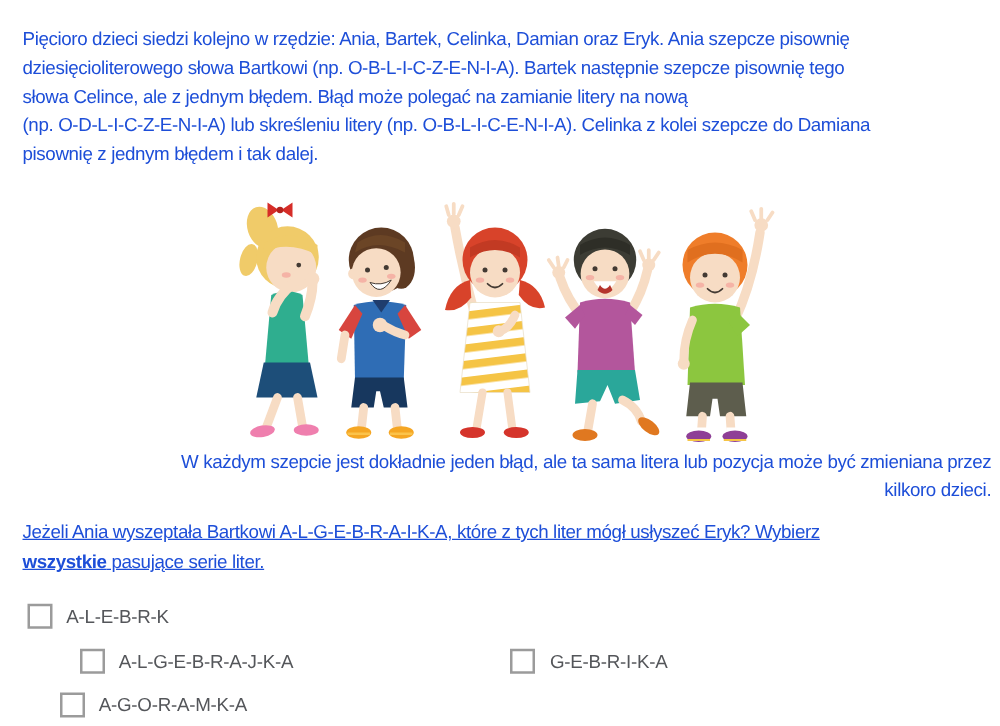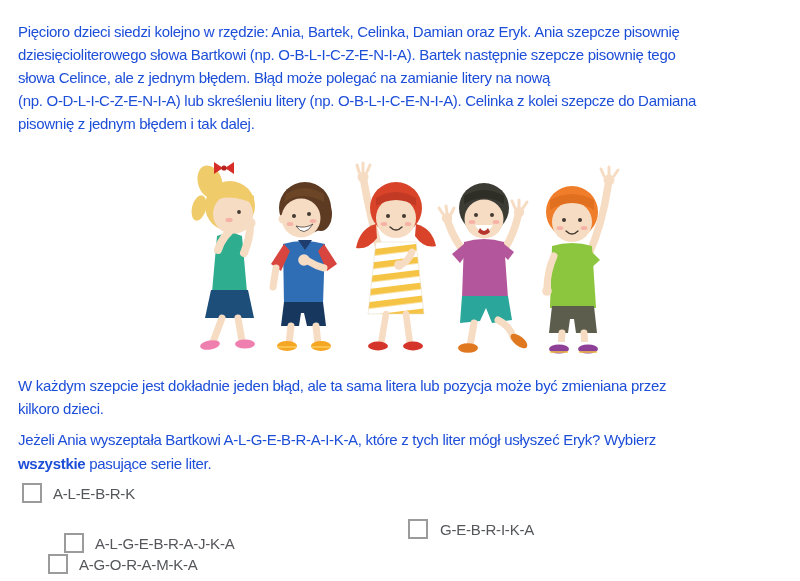--- a/index.html
+++ b/index.html
@@ -191,32 +191,32 @@
         <path d="M412 177 L413 191" stroke="#f7dcc4" stroke-width="7" stroke-linecap="round" fill="none"></path>
         <rect x="385" y="186" width="8" height="4" fill="#ffffff"></rect>
         <rect x="409" y="186" width="8" height="4" fill="#ffffff"></rect>
         <ellipse cx="387" cy="193" rx="10" ry="4.6" fill="#8e3f96"></ellipse>
         <ellipse cx="416" cy="193" rx="10" ry="4.6" fill="#8e3f96"></ellipse>
         <path d="M378 196 h18 M407 196 h18" stroke="#f5c445" stroke-width="1.6"></path>
       </g>
     </svg>
   </div>
 
-  <p class="para" style="top:374px;">W każdym szepcie jest dokładnie jeden błąd, ale ta sama litera lub pozycja może być zmieniana przez
+  <p class="para" style="top:358px;text-align:right;">W każdym szepcie jest dokładnie jeden błąd, ale ta sama litera lub pozycja może być zmieniana przez
 kilkoro dzieci.</p>
 
-  <p class="para q-para" style="top:428px;"><span>Jeżeli Ania wyszeptała Bartkowi A-L-G-E-B-R-A-I-K-A, które z tych liter mógł usłyszeć Eryk? Wybierz
+  <p class="para q-para" style="top:414px;text-decoration:underline;"><span>Jeżeli Ania wyszeptała Bartkowi A-L-G-E-B-R-A-I-K-A, które z tych liter mógł usłyszeć Eryk? Wybierz
 </span><b>wszystkie</b><span> pasujące serie liter.</span></p>
 
   <div class="option" style="left:22px; top:483px;">
     <span class="checkbox"></span>
     <span class="option-label">A-L-E-B-R-K</span>
   </div>
 
-  <div class="option" style="left:22px; top:533px;padding-left:42px;">
+  <div class="option" style="left:22px; top:519px;padding-left:42px;">
     <span class="checkbox"></span>
     <span class="option-label">A-L-G-E-B-R-A-J-K-A</span>
   </div>
 
   <div class="option" style="left:32px; top:554px;margin-left:16px;">
     <span class="checkbox"></span>
     <span class="option-label">A-G-O-R-A-M-K-A</span>
   </div>
 
 

